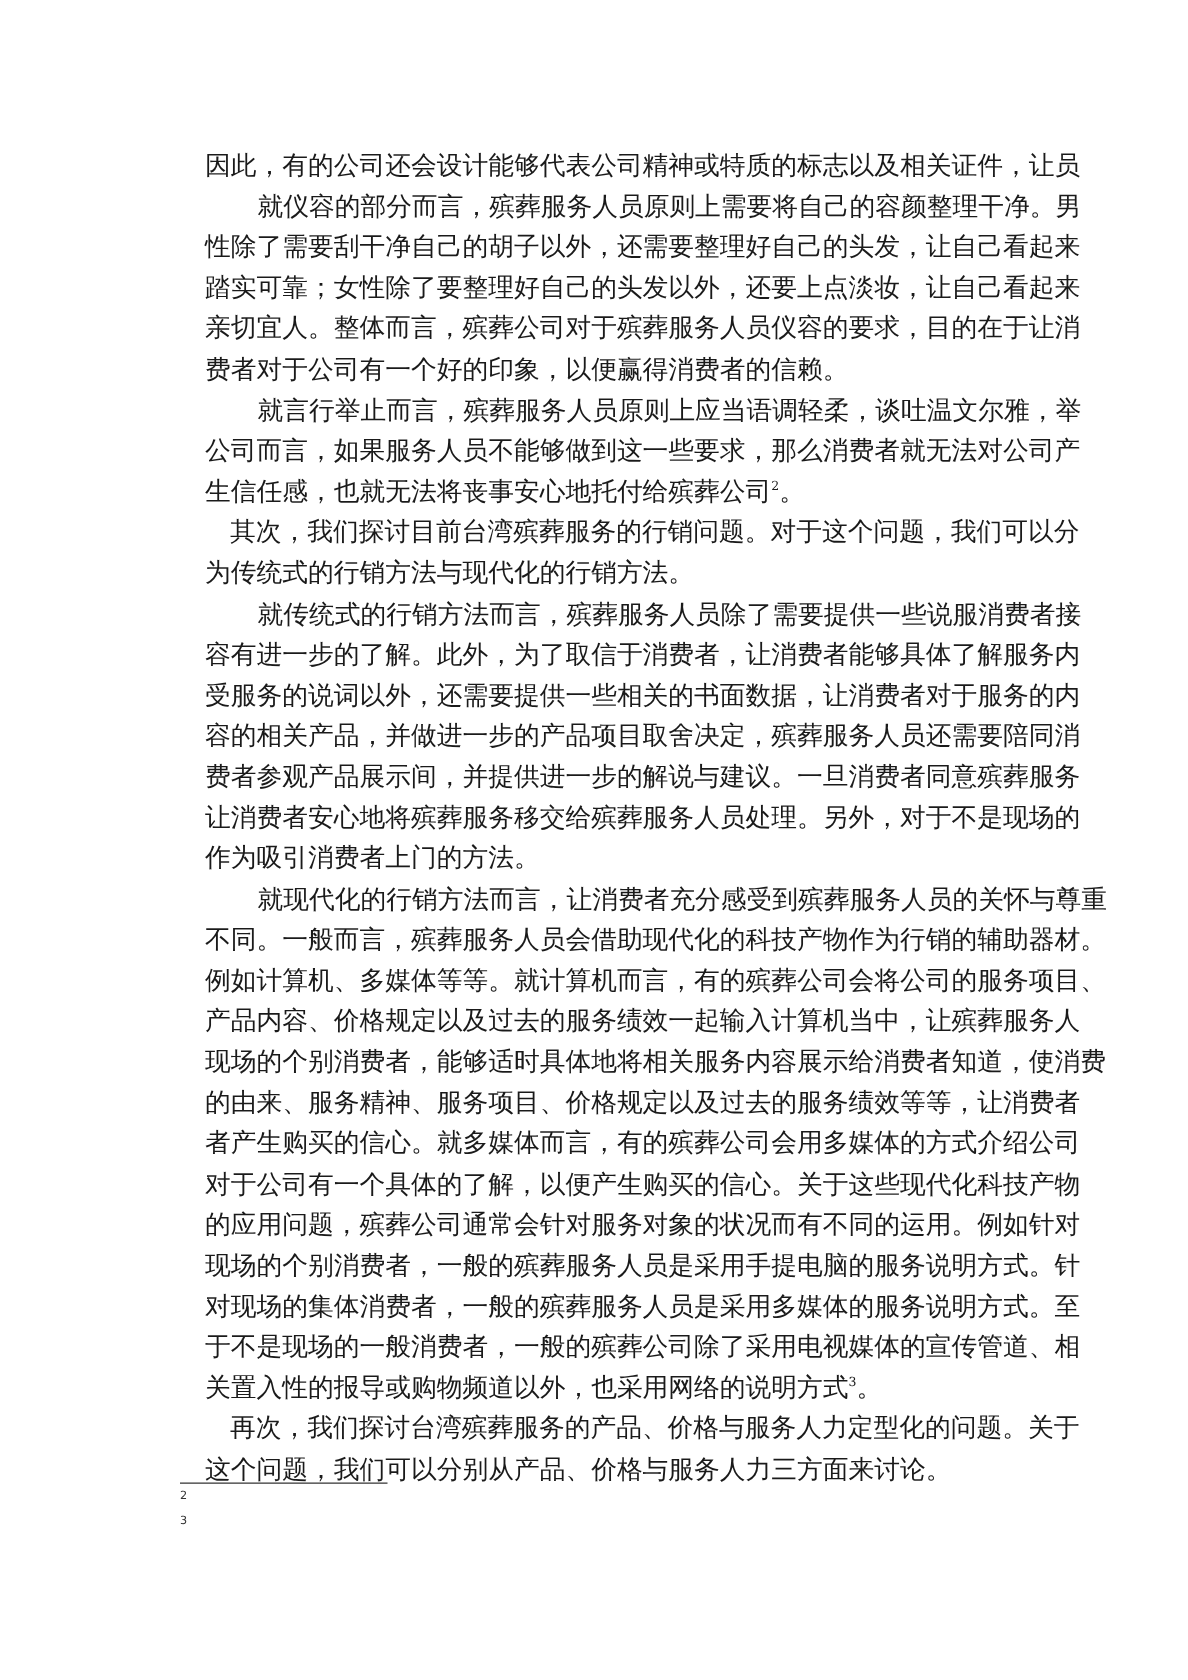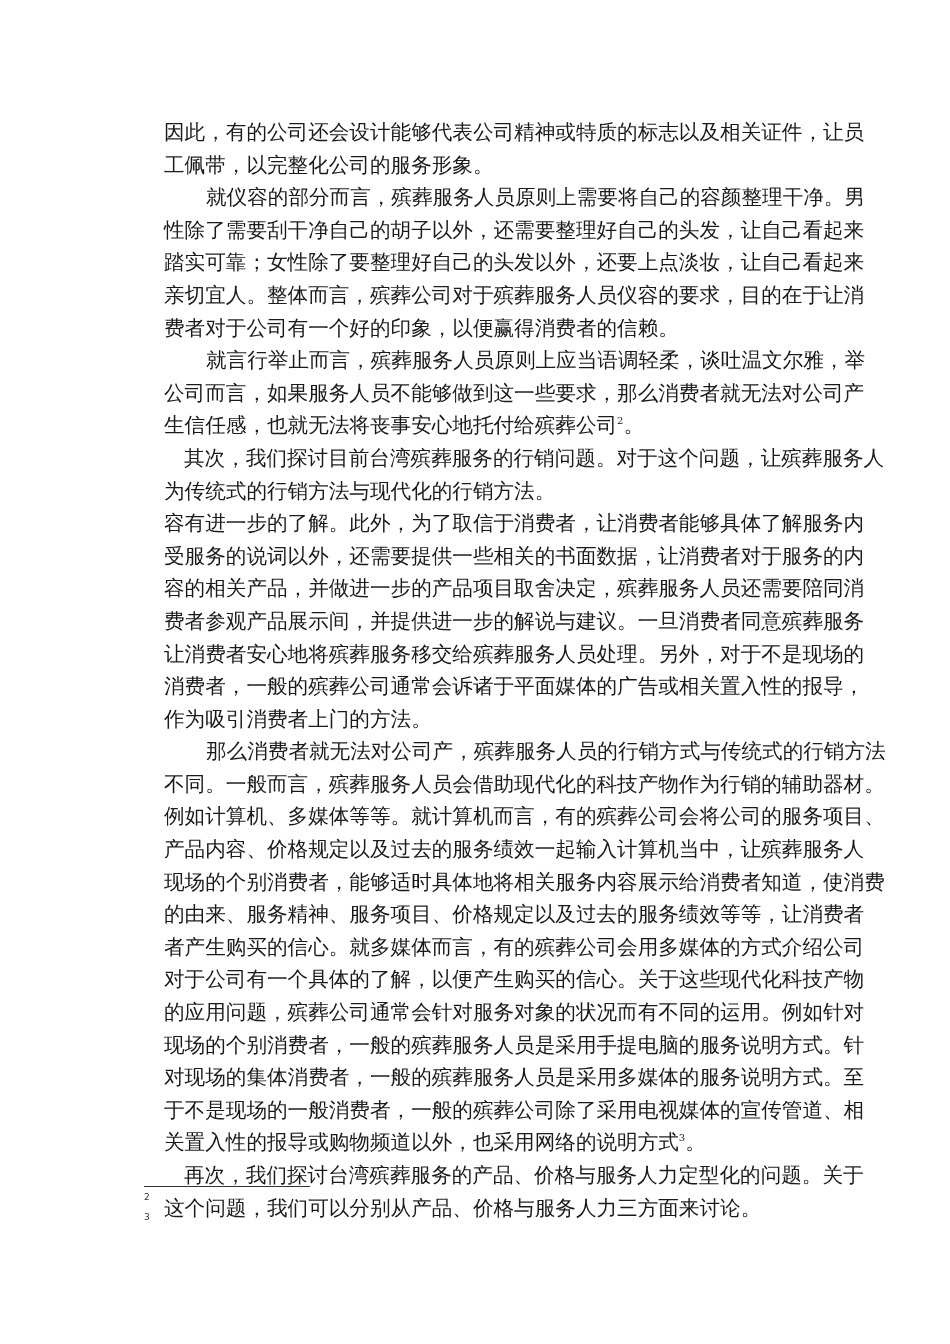--- a/index.html
+++ b/index.html
@@ -21,49 +21,48 @@
     position: absolute; left: 144px; font-family: "DejaVu Sans", sans-serif;
     font-size: 9px; color: #333;
   }
 </style>
 </head>
 <body>
 
 <div class="page">
   <div>
     <span class="line">因此，有的公司还会设计能够代表公司精神或特质的标志以及相关证件，让员</span>
-    <span class="line">工佩带，以完整化公司的服务形象。</span>
   </div>
   <div>
     <span class="line indent2">就仪容的部分而言，殡葬服务人员原则上需要将自己的容颜整理干净。男</span>
     <span class="line">性除了需要刮干净自己的胡子以外，还需要整理好自己的头发，让自己看起来</span>
     <span class="line">踏实可靠；女性除了要整理好自己的头发以外，还要上点淡妆，让自己看起来</span>
     <span class="line">亲切宜人。整体而言，殡葬公司对于殡葬服务人员仪容的要求，目的在于让消</span>
     <span class="line">费者对于公司有一个好的印象，以便赢得消费者的信赖。</span>
   </div>
   <div>
     <span class="line indent2">就言行举止而言，殡葬服务人员原则上应当语调轻柔，谈吐温文尔雅，举</span>
     <span class="line">公司而言，如果服务人员不能够做到这一些要求，那么消费者就无法对公司产</span>
     <span class="line"><span>生信任感，也就无法将丧事安心地托付给殡葬公司</span><sup>2</sup><span>。</span></span>
   </div>
   <div>
-    <span class="line indent1">其次，我们探讨目前台湾殡葬服务的行销问题。对于这个问题，让殡葬服务人</span>
+    <span class="line indent1">其次，我们探讨目前台湾殡葬服务的行销问题。对于这个问题，我们可以分</span>
     <span class="line">为传统式的行销方法与现代化的行销方法。</span>
   </div>
   <div>
+    <span class="line indent2">就传统式的行销方法而言，殡葬服务人员除了需要提供一些说服消费者接</span>
     <span class="line">容有进一步的了解。此外，为了取信于消费者，让消费者能够具体了解服务内</span>
     <span class="line">受服务的说词以外，还需要提供一些相关的书面数据，让消费者对于服务的内</span>
     <span class="line">容的相关产品，并做进一步的产品项目取舍决定，殡葬服务人员还需要陪同消</span>
     <span class="line">费者参观产品展示间，并提供进一步的解说与建议。一旦消费者同意殡葬服务</span>
     <span class="line">让消费者安心地将殡葬服务移交给殡葬服务人员处理。另外，对于不是现场的</span>
-    <span class="line">消费者，一般的殡葬公司通常会诉诸于平面媒体的广告或相关置入性的报导，</span>
     <span class="line">作为吸引消费者上门的方法。</span>
   </div>
   <div>
-    <span class="line indent2">那么消费者就无法对公司产，殡葬服务人员的行销方式与传统式的行销方法</span>
+    <span class="line indent2">就现代化的行销方法而言，让消费者充分感受到殡葬服务人员的关怀与尊重</span>
     <span class="line">不同。一般而言，殡葬服务人员会借助现代化的科技产物作为行销的辅助器材。</span>
     <span class="line">例如计算机、多媒体等等。就计算机而言，有的殡葬公司会将公司的服务项目、</span>
     <span class="line">产品内容、价格规定以及过去的服务绩效一起输入计算机当中，让殡葬服务人</span>
     <span class="line">现场的个别消费者，能够适时具体地将相关服务内容展示给消费者知道，使消费</span>
     <span class="line">的由来、服务精神、服务项目、价格规定以及过去的服务绩效等等，让消费者</span>
     <span class="line">者产生购买的信心。就多媒体而言，有的殡葬公司会用多媒体的方式介绍公司</span>
     <span class="line">对于公司有一个具体的了解，以便产生购买的信心。关于这些现代化科技产物</span>
     <span class="line">的应用问题，殡葬公司通常会针对服务对象的状况而有不同的运用。例如针对</span>
     <span class="line">现场的个别消费者，一般的殡葬服务人员是采用手提电脑的服务说明方式。针</span>
     <span class="line">对现场的集体消费者，一般的殡葬服务人员是采用多媒体的服务说明方式。至</span>

